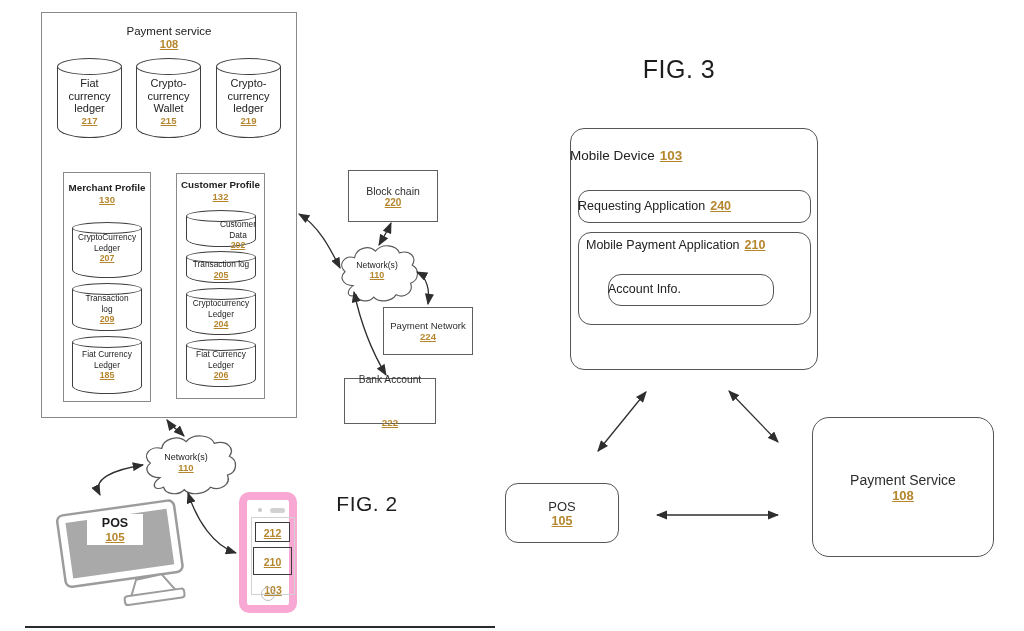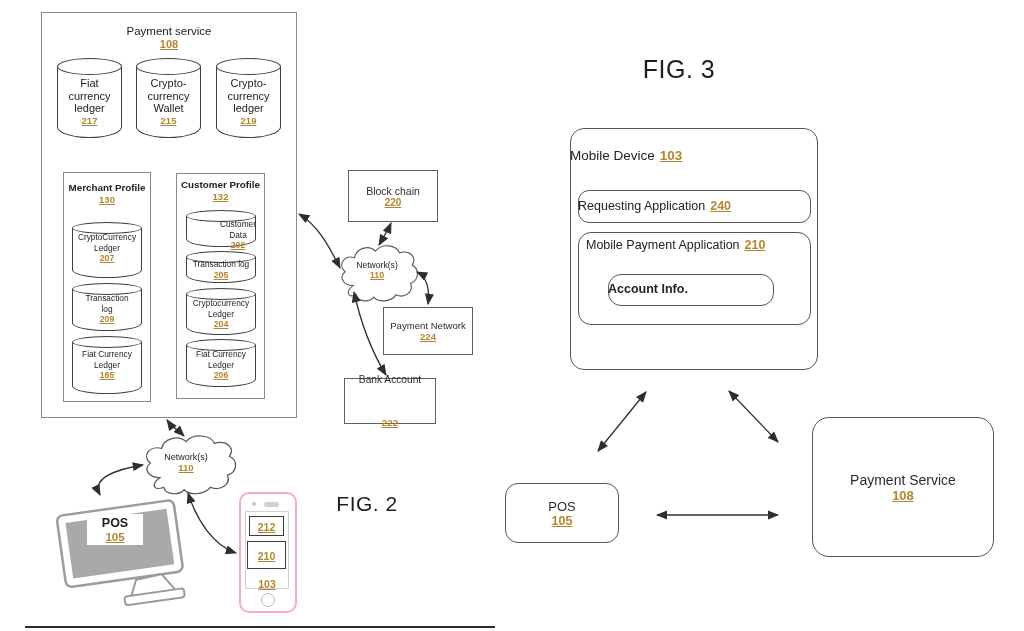--- a/index.html
+++ b/index.html
@@ -47,21 +47,21 @@
   .cloudlabel .t { font-size:8.6px; color:#222; }
   .cloudlabel .num { font-size:9px; }
 
   
   .pos2label { position:absolute; background:#fff; text-align:center; z-index:3; padding:2px 0; }
   .pos2label .t { font-size:12.5px; font-weight:600; color:#1c1c1c; line-height:15px; }
   .pos2label .num { font-size:11.5px; }
 
   
   .phone { position:absolute; left:239px; top:492px; width:58px; height:121px;
-    background:#fff; border:2px solid #f9a8d4; border-radius:10px; box-sizing:border-box; z-index:3; }
+    background:#fff; border:8px solid #f9a8d4; border-radius:10px; box-sizing:border-box; z-index:3; }
   .phone-camera { position:absolute; left:11px; top:8px; width:4px; height:4px; border-radius:50%; background:#c9c9c9; }
   .phone-speaker { position:absolute; left:23px; top:8px; width:15px; height:5px; border-radius:3px; background:#d2d2d2; }
   .phone-screen { position:absolute; left:4px; top:17px; width:44px; height:78px; border:1px solid #d2d2d2; box-sizing:border-box; }
   .pbox { position:absolute; border:1.6px solid #3c3c3c; box-sizing:border-box; text-align:center; }
   .pbox .num, .pnum3 .num { font-size:10.5px; }
   .pbox1 { left:3px; top:4px; width:35px; height:20px; line-height:17px; }
   .pbox2 { left:1px; top:29px; width:39px; height:28px; line-height:25px; }
   .pnum3 { position:absolute; left:0; top:62px; width:100%; text-align:center; }
   .phone-home { position:absolute; left:50%; transform:translateX(-50%); bottom:4px; width:14px; height:14px;
     border:1.6px solid #bdbdbd; border-radius:50%; box-sizing:border-box; }
@@ -273,21 +273,21 @@
   <div class="inline-label" style="left:578px;top:199px;width:233px;font-size:12.5px;">
     <span class="t">Requesting Application</span><span class="num">240</span>
   </div>
 
   <div class="box round" style="left:578px;top:232px;width:233px;height:93px;border-radius:13px;"></div>
   <div class="inline-label" style="left:578px;top:238px;width:233px;font-size:12.5px;padding-left:8px;">
     <span class="t">Mobile Payment Application</span><span class="num">210</span>
   </div>
 
   <div class="box round" style="left:608px;top:274px;width:166px;height:32px;border-radius:13px;"></div>
-  <div class="inline-label" style="left:608px;top:282px;width:140px;font-size:12.5px;font-weight:bold;">
+  <div class="inline-label" style="left:608px;top:282px;width:140px;font-size:12.5px;">
     <span class="t">Account Info.</span>
   </div>
 
   <div class="box round center" style="left:505px;top:483px;width:114px;height:60px;border-radius:13px;font-size:13px;">
     <div class="t">POS</div>
     <div class="num" style="font-size:12.5px;">105</div>
   </div>
 
   <div class="box round center" style="left:812px;top:417px;width:182px;height:140px;border-radius:17px;font-size:14px;">
     <div class="t">Payment Service</div>

